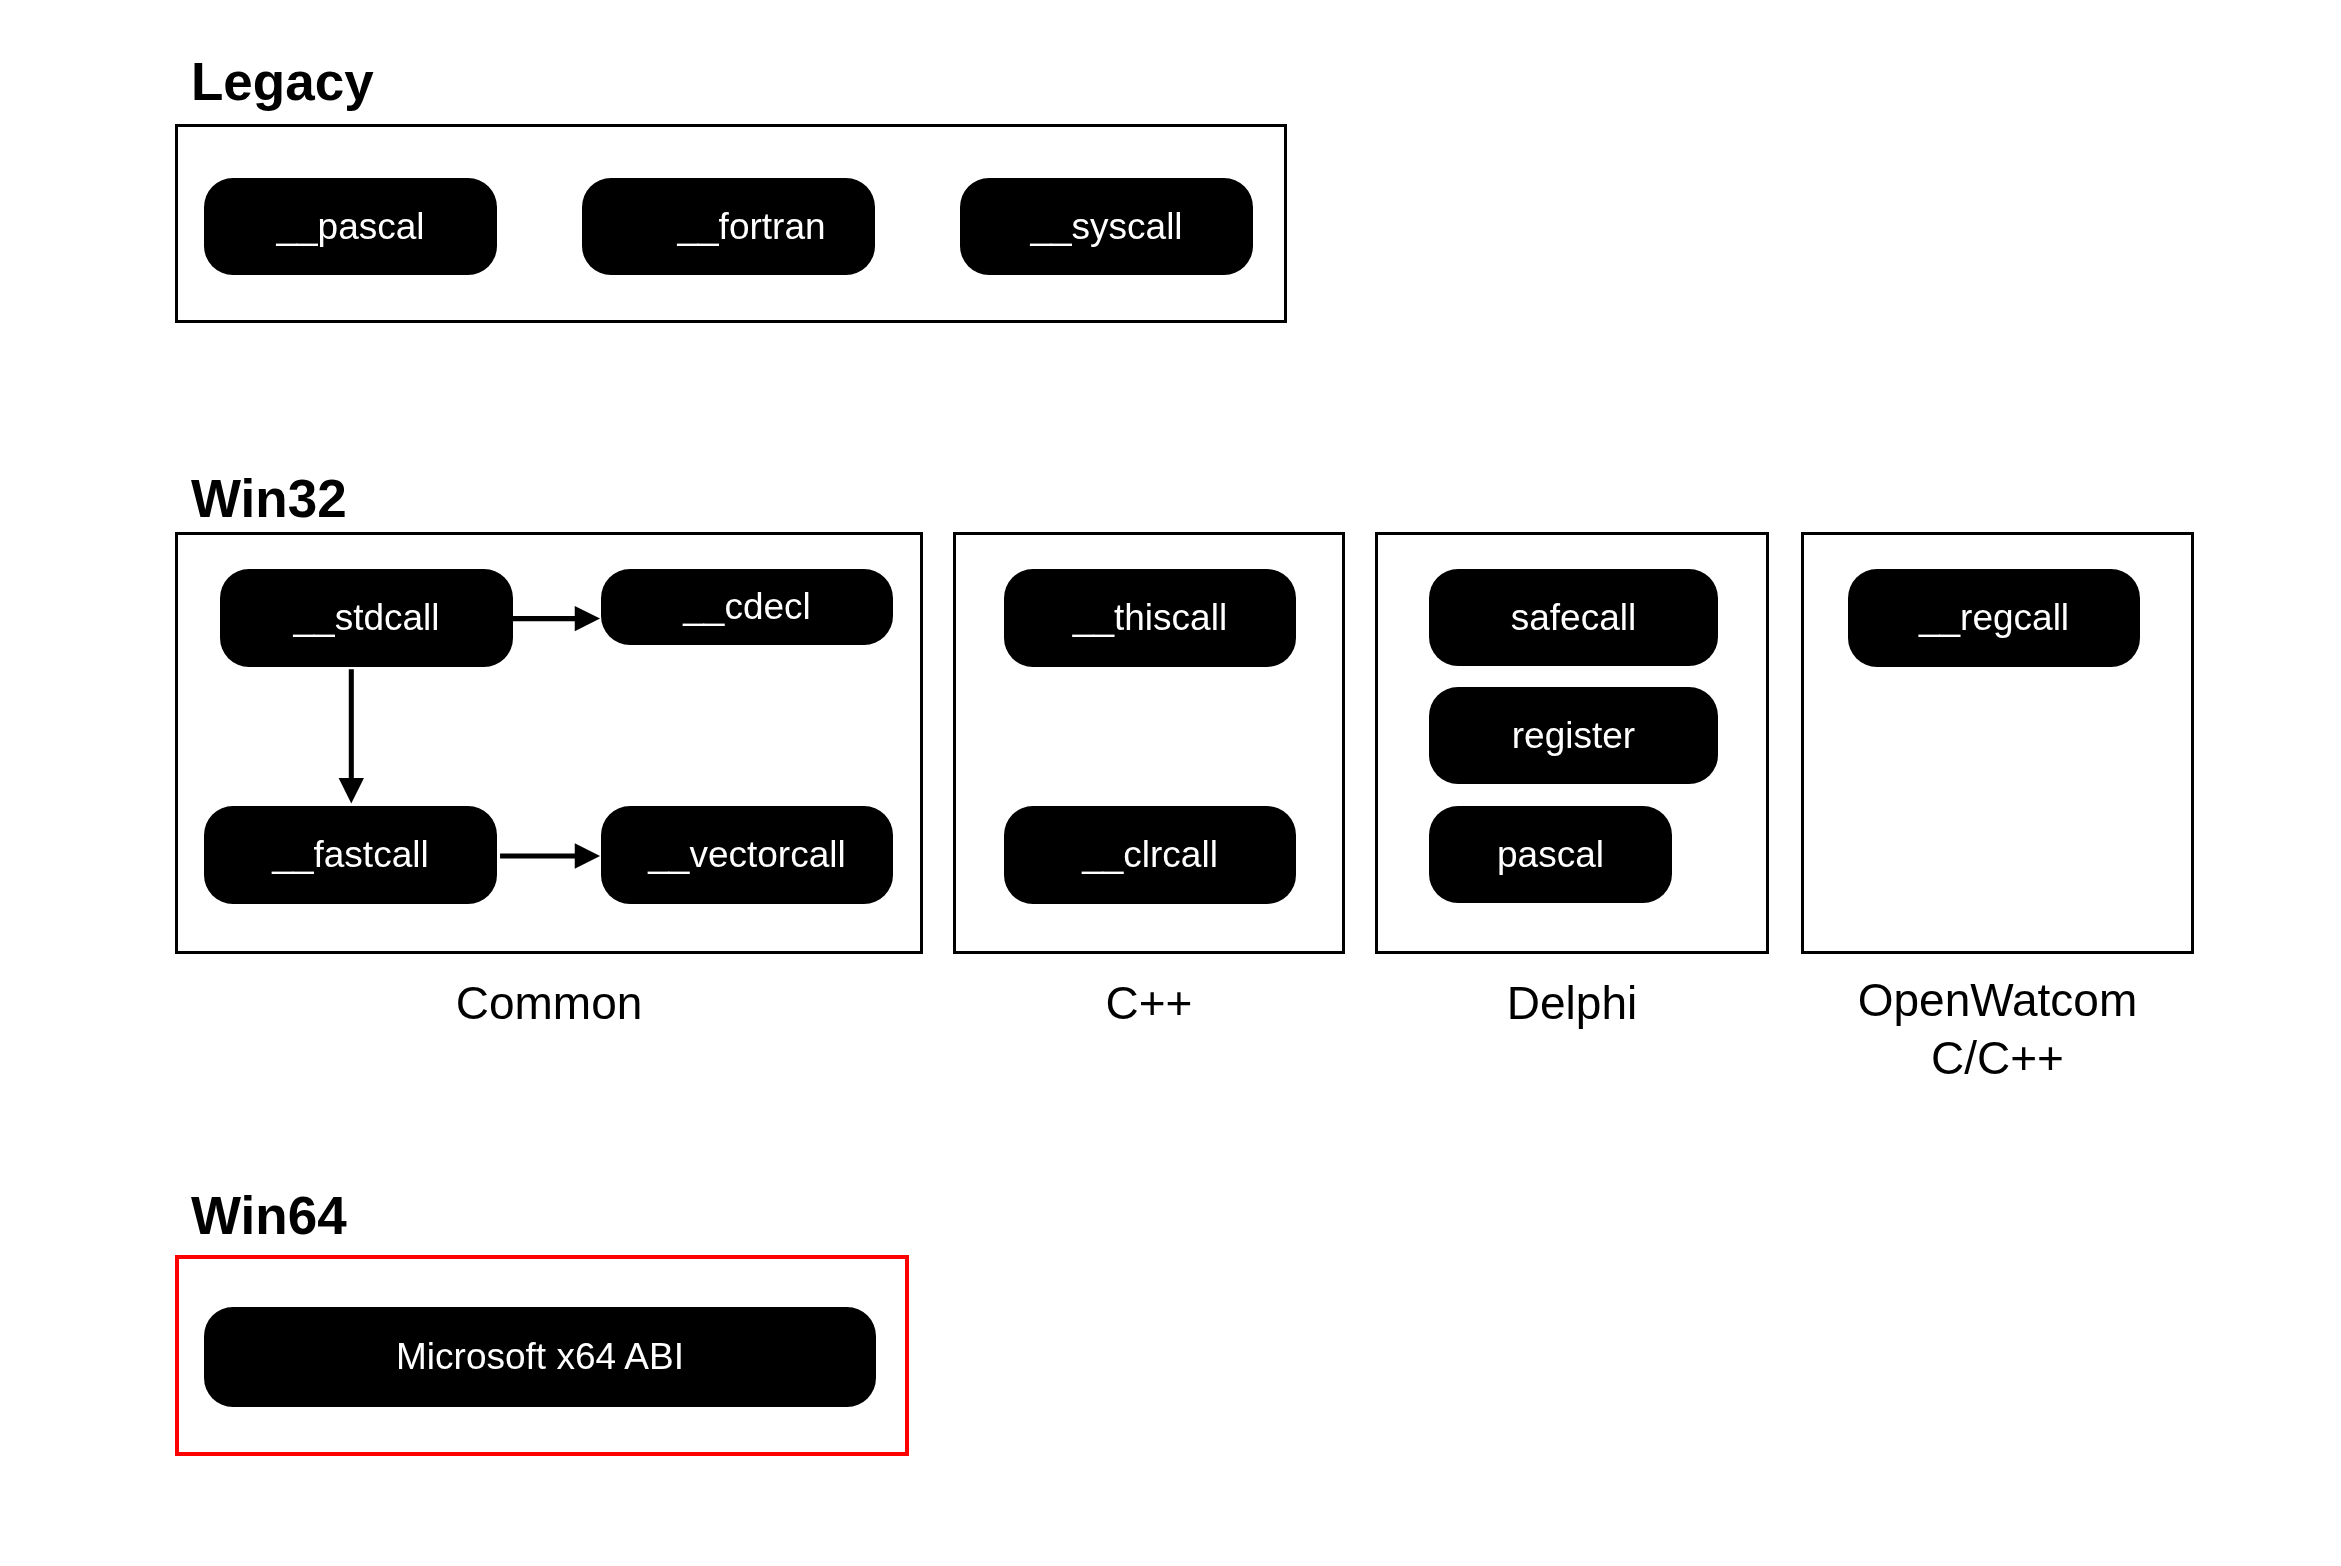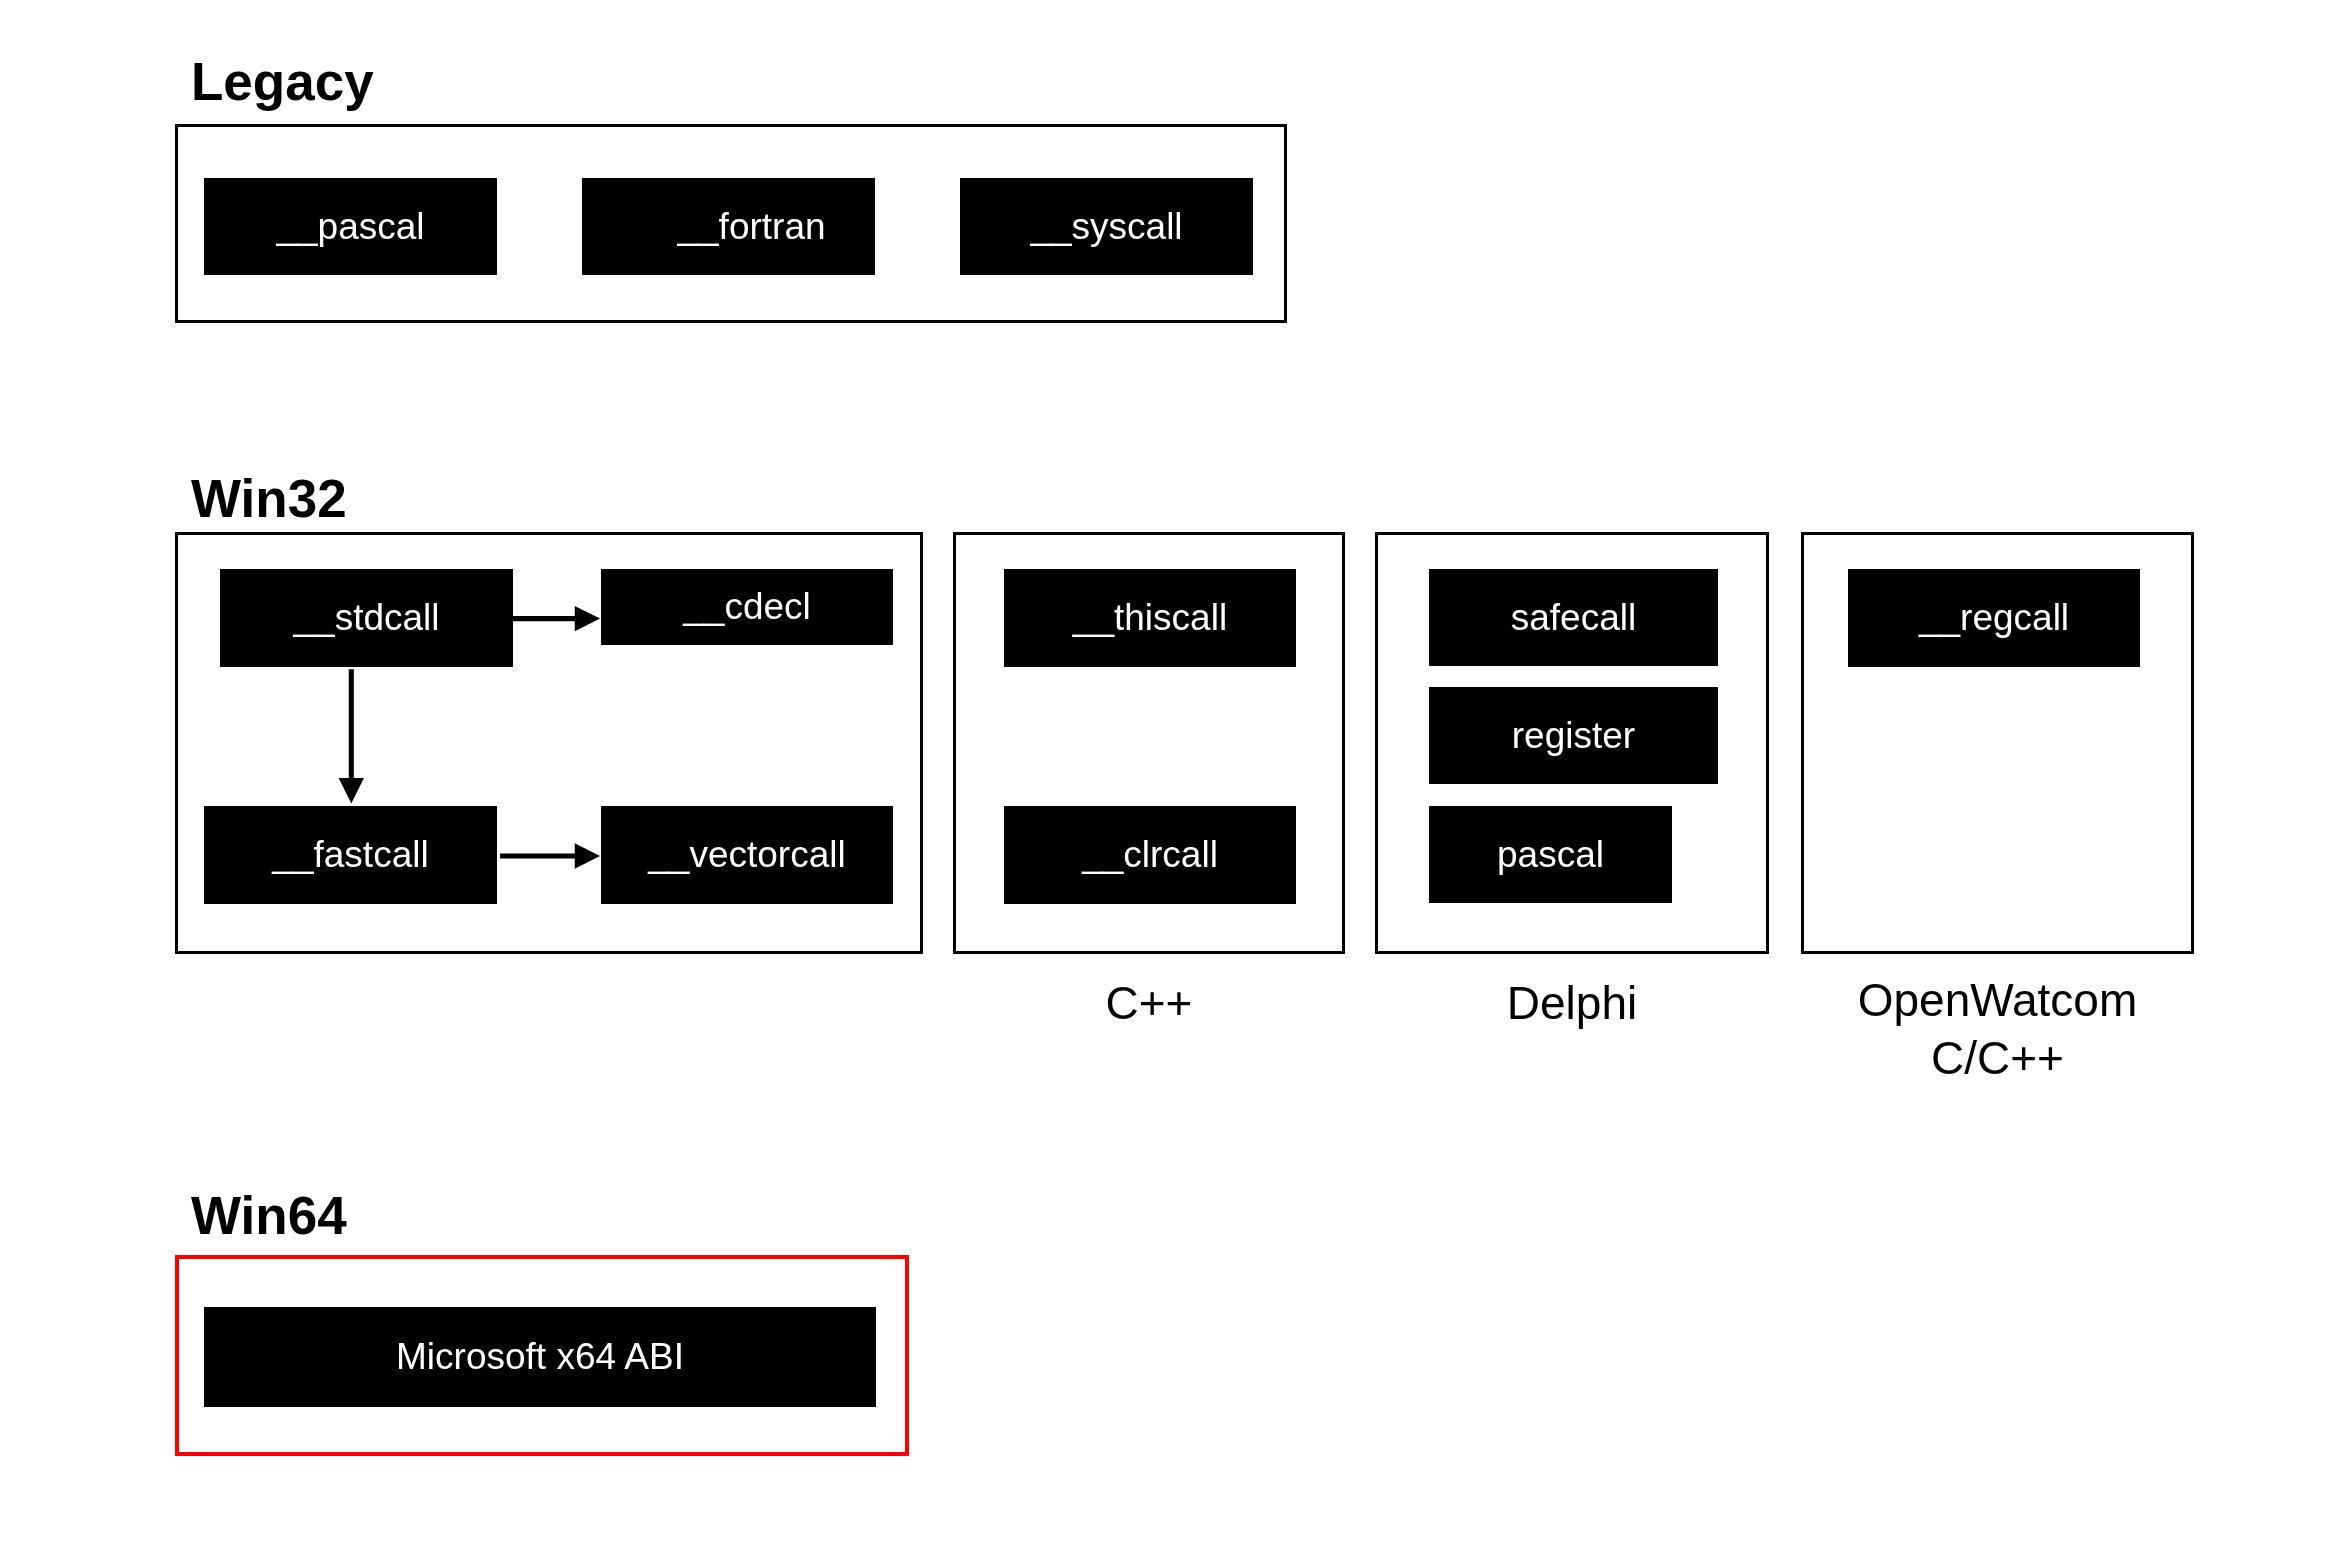--- a/index.html
+++ b/index.html
@@ -39,20 +39,21 @@
     position: absolute;
     background: #000000;
     color: #ffffff;
     display: flex;
     align-items: center;
     justify-content: center;
     font-size: 37px;
     font-weight: normal;
     white-space: nowrap;
     box-sizing: border-box;
+    border-radius: 29px;
   }
   .group-label {
     position: absolute;
     font-size: 46px;
     line-height: 1.25;
     color: #000000;
     text-align: center;
   }
   .group-label span { display: block; }
   #arrow-layer {
@@ -88,20 +89,21 @@
   <div class="node" style="left:1004px; top:806px; width:292px; height:98px;">__clrcall</div>
 
   <div class="outline-box" style="left:1375px; top:532px; width:394px; height:422px;"></div>
   <div class="node" style="left:1429px; top:569px; width:289px; height:97px;">safecall</div>
   <div class="node" style="left:1429px; top:687px; width:289px; height:97px;">register</div>
   <div class="node" style="left:1429px; top:806px; width:243px; height:97px;">pascal</div>
 
   <div class="outline-box" style="left:1801px; top:532px; width:393px; height:422px;"></div>
   <div class="node" style="left:1848px; top:569px; width:292px; height:98px;">__regcall</div>
 
+  <div class="group-label" style="left:175px; top:975px; width:748px;">Common</div>
   <div class="group-label" style="left:953px; top:975px; width:392px;">C++</div>
   <div class="group-label" style="left:1375px; top:975px; width:394px;">Delphi</div>
   <div class="group-label" style="left:1801px; top:972px; width:393px;">
     <span>OpenWatcom</span>
     <span>C/C++</span>
   </div>
 
   <div class="section-title" style="left:191px; top:1187px;">Win64</div>
 
   <div class="red-outline-box" style="left: 175px; top: 1255px; width: 734px; height: 201px; border-color: rgb(255, 0, 0);"></div>

